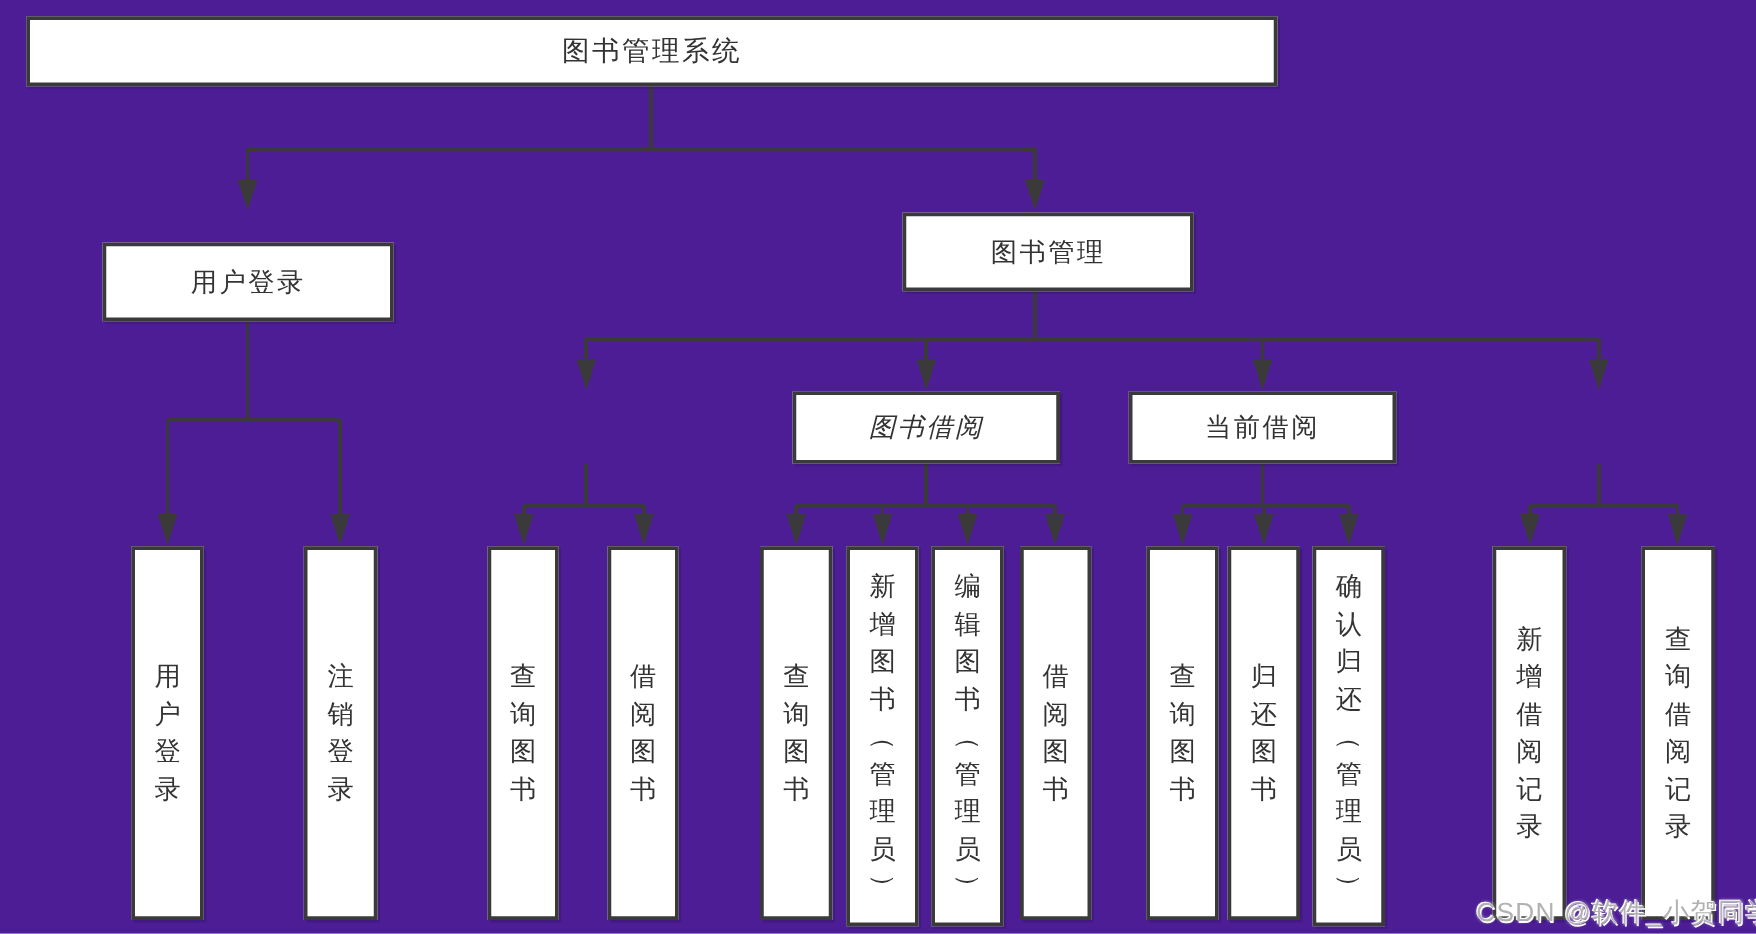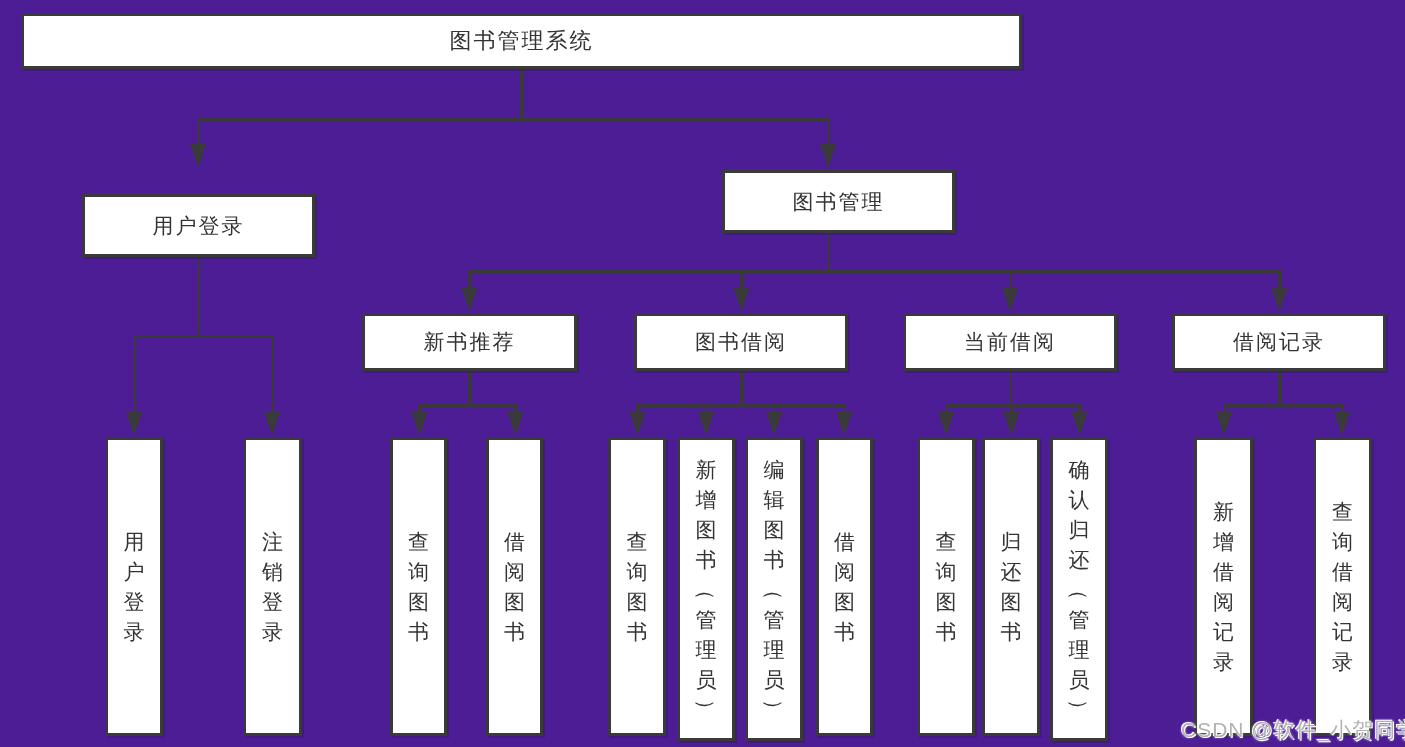--- a/index.html
+++ b/index.html
@@ -21,21 +21,21 @@
     font-size:21px;color:#333333;
     box-shadow:2px 2px 0 rgba(0,0,0,0.12);
   }
   .vbox span{display:block;height:21px;line-height:21px;text-align:center;}
   .vbox span.rot{transform:rotate(90deg);}
   
   #n-root{left:21px;top:13px;width:1001px;height:56px;}
   #n-user-login{left:82px;top:170px;width:233px;height:63px;margin-top:24px;}
   #n-book-mgmt{left:712px;top:170px;width:233px;height:63px;margin-left:10px;}
   #n-new-book{left:362px;top:313px;width:215px;height:58px;}
-  #n-book-borrow{left:634px;top:313px;width:214px;height:58px;}
+  #n-book-borrow{left:634px;top:313px;width:214px;height:58px;font-style:italic;}
   #n-cur-borrow{left:903px;top:313px;width:214px;height:58px;}
   #n-borrow-rec{left:1172px;top:313px;width:214px;height:58px;}
   #l-a1{left:105px;top:437px;width:58px;height:299px;}
   #l-a2{left:243px;top:437px;width:59px;height:299px;}
   #l-b1{left:390px;top:437px;width:57px;height:299px;}
   #l-b2{left:486px;top:437px;width:57px;height:299px;}
   #l-c1{left:608px;top:437px;width:58px;height:299px;}
   #l-c2{left:677px;top:437px;width:58px;height:304px;}
   #l-c3{left:745px;top:437px;width:58px;height:304px;}
   #l-c4{left:816px;top:437px;width:57px;height:299px;}
@@ -115,24 +115,22 @@
     <polygon fill="#3a3a3a" stroke="none" points="1216,411 1232,411 1224,436"></polygon>
     <path d="M1342 404 V411"></path>
     <polygon fill="#3a3a3a" stroke="none" points="1334,411 1350,411 1342,436"></polygon>
   </svg>
 
   <div id="n-root" class="hbox root">图书管理系统</div>
 
   <div id="n-user-login" class="hbox">用户登录</div>
   <div id="n-book-mgmt" class="hbox">图书管理</div>
 
-  <div id="n-new-book" class="hbox">新书推荐</div>
   <div id="n-book-borrow" class="hbox">图书借阅</div>
   <div id="n-cur-borrow" class="hbox">当前借阅</div>
-  <div id="n-borrow-rec" class="hbox">借阅记录</div>
 
   <div id="l-a1" class="vbox">
       <span>用</span>
       <span>户</span>
       <span>登</span>
       <span>录</span>
     </div>
   <div id="l-a2" class="vbox">
       <span>注</span>
       <span>销</span>

